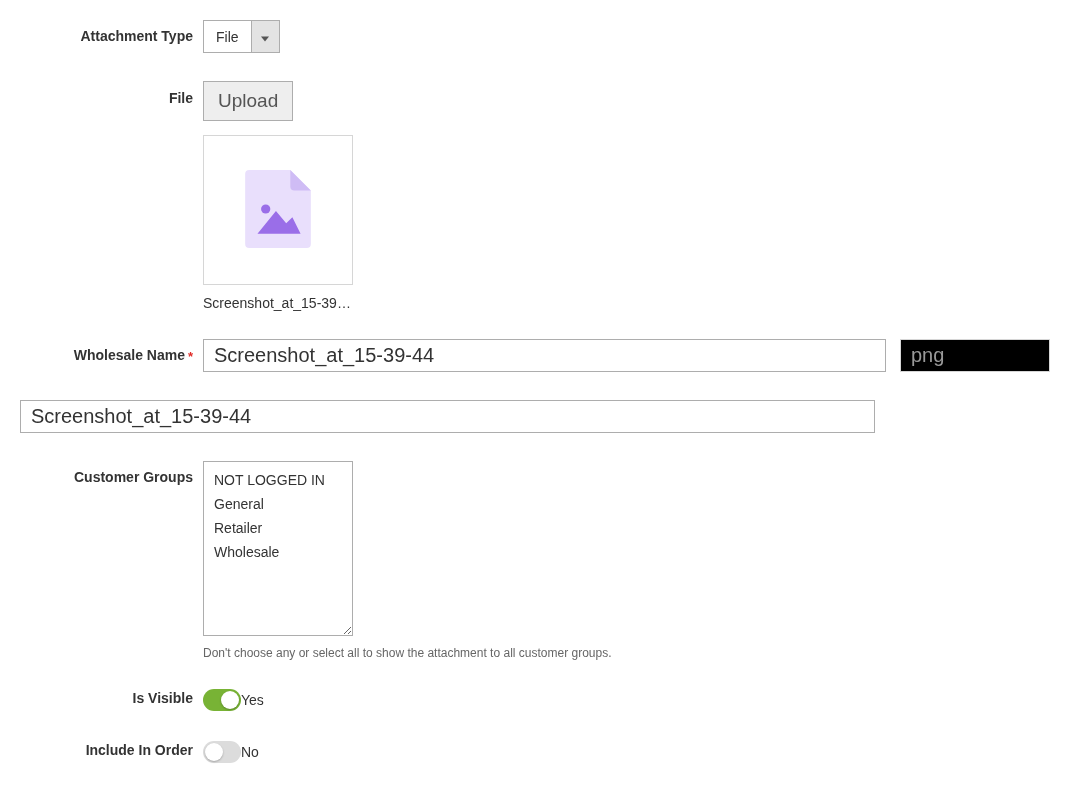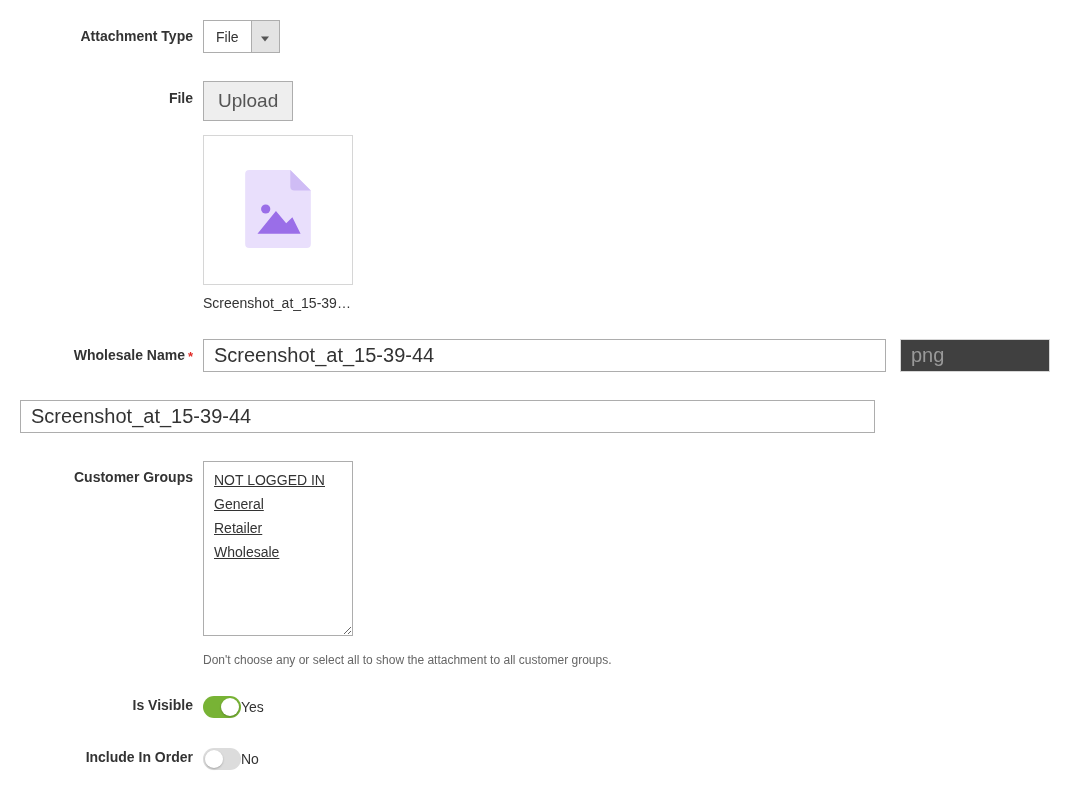--- a/index.html
+++ b/index.html
@@ -100,43 +100,42 @@
       background: #fff;
     }
     .name-row {
       display: flex;
       width: 100%;
       gap: 14px;
     }
     .name-input { flex: 1; max-width: 692px; }
     .ext-input {
       width: 150px;
-      background: #404040;
+      background: #000000;
       color: #999;
       border: 1px solid #d6d6d6;
     }
     .label-input { width: 855px; max-width: 855px; }
     .multiselect {
       border: 1px solid #adadad;
       width: 150px;
       height: 175px;
       padding: 6px 0;
       font-size: 14px;
       overflow: auto;
       resize: both;
     }
     .multiselect-option {
       padding: 4px 10px;
       cursor: pointer;
-      text-decoration: underline;
     }
     .help-text {
       font-size: 12px;
       color: #666;
-      margin-top: 17px;
+      margin-top: 10px;
     }
     .toggle-row {
       display: flex;
       align-items: center;
       height: 24px;
     }
     .toggle {
       width: 38px;
       height: 22px;
       border-radius: 12px;

